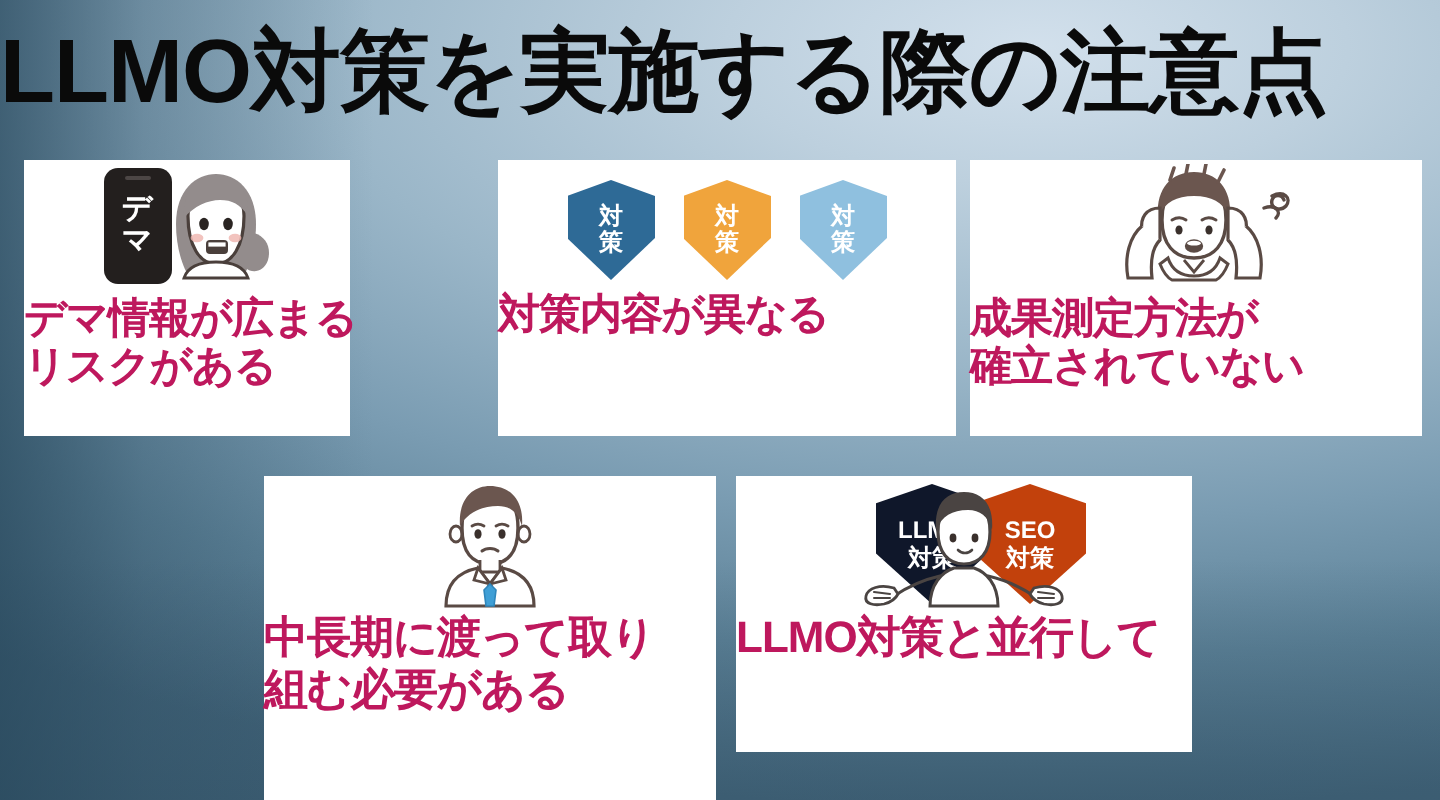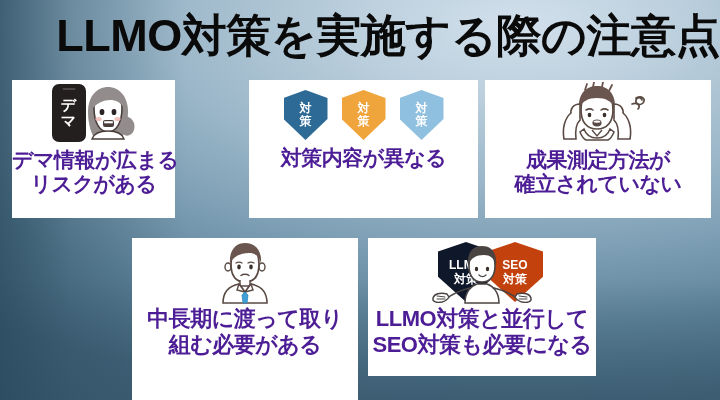--- a/index.html
+++ b/index.html
@@ -32,21 +32,21 @@
       linear-gradient(0deg, rgba(46,78,98,0.45) 0%, rgba(46,78,98,0.0) 30%);
     pointer-events: none;
   }
 
   
   .title {
     position: absolute;
     top: 8px;
     left: 0;
     width: 720px;
-    text-align: right;
+    text-align: left;
     font-size: 45px;
     line-height: 56px;
     font-weight: 700;
     color: #0a0a0a;
     letter-spacing: -0.5px;
     white-space: nowrap;
     z-index: 5;
   }
 
   
@@ -62,23 +62,23 @@
   .card .art {
     position: relative;
     width: 100%;
     flex: 0 0 auto;
     display: flex;
     align-items: flex-end;
     justify-content: center;
   }
   .card .caption {
     width: 100%;
-    text-align: center;
+    text-align: left;
     font-weight: 700;
-    color: #4c1d95;
+    color: #be185d;
     line-height: 1.16;
     letter-spacing: -0.5px;
     white-space: nowrap;
   }
   .caption .ln { display: block; }
 
   
   #card-1 { left: 12px;  top: 80px;  width: 163px; height: 138px; }
   #card-2 { left: 249px; top: 80px;  width: 229px; height: 138px; }
   #card-3 { left: 485px; top: 80px;  width: 226px; height: 138px; }
@@ -311,17 +311,16 @@
 
           <path d="M40 54 C33 52 27 54 26 58 C25 62 30 63 35 62 C39 61 41 59 42 57 Z" fill="#ffffff" stroke="#4a4442" stroke-width="1.4"></path>
           <path d="M30 56 L38 57 M30 59 L38 59" stroke="#4a4442" stroke-width="1" stroke-linecap="round"></path>
           <path d="M110 54 C117 52 123 54 124 58 C125 62 120 63 115 62 C111 61 109 59 108 57 Z" fill="#ffffff" stroke="#4a4442" stroke-width="1.4"></path>
           <path d="M112 56 L120 57 M112 59 L120 59" stroke="#4a4442" stroke-width="1" stroke-linecap="round"></path>
         </svg>
       </div>
     </div>
     <div class="caption">
       <span class="ln">LLMO対策と並行して</span>
-      <span class="ln">SEO対策も必要になる</span>
     </div>
   </div>
 
 </div>
 
 </body></html>

